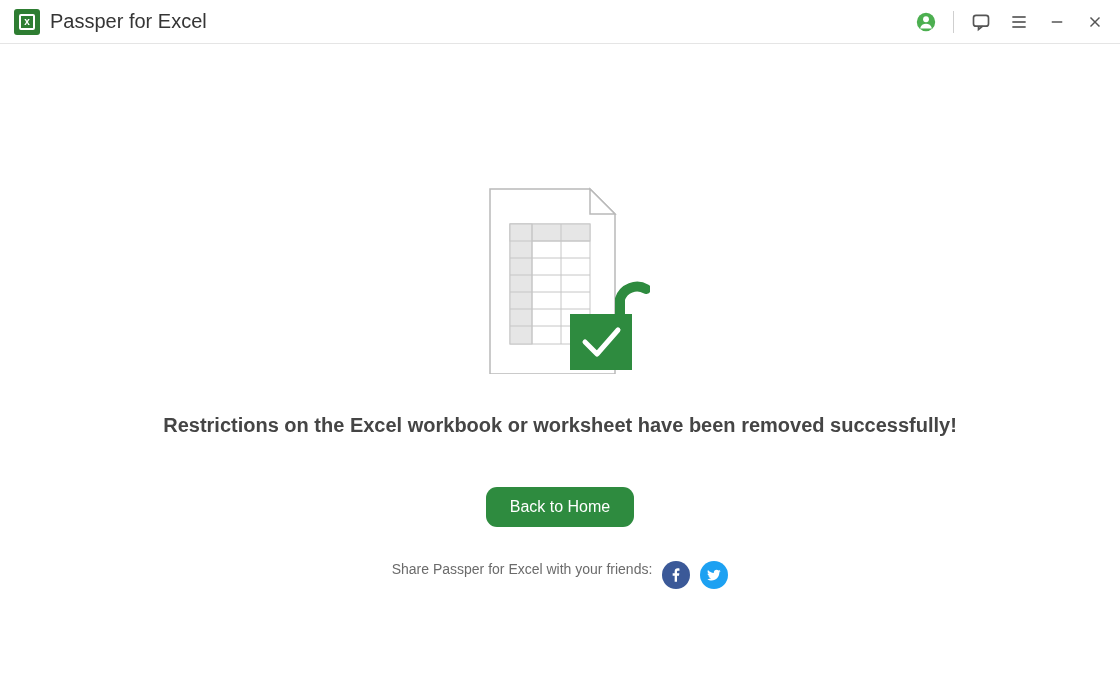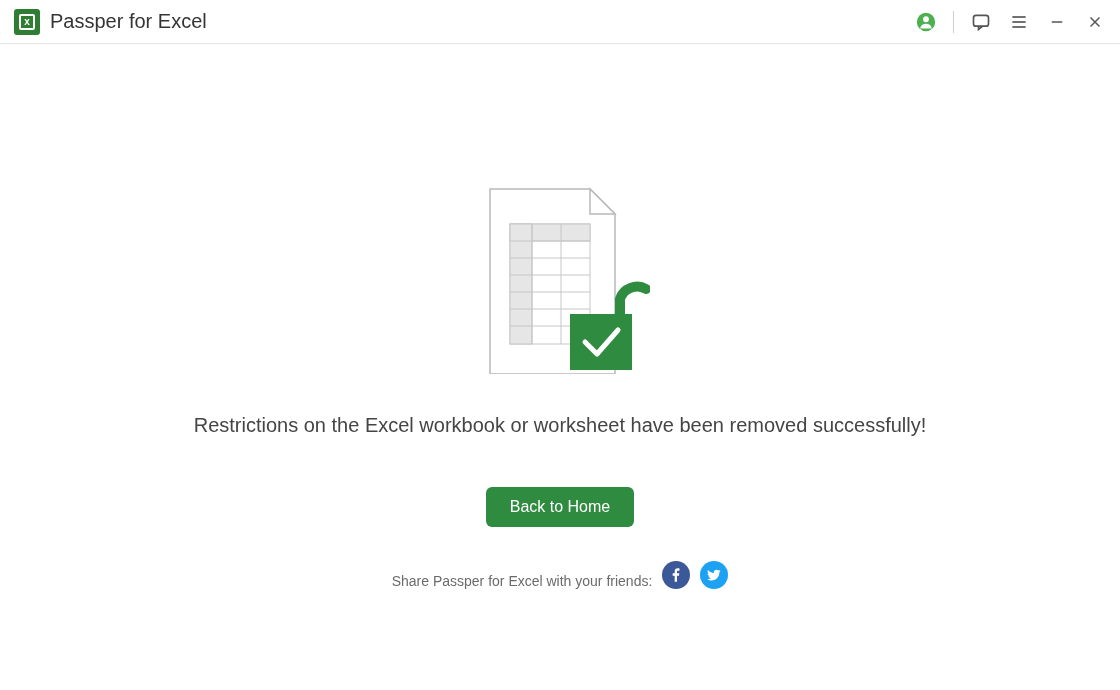--- a/index.html
+++ b/index.html
@@ -79,34 +79,35 @@
       width: 180px;
       height: 190px;
       position: relative;
       margin-bottom: 40px;
     }
     .status-text {
       font-size: 20px;
       color: #454545;
       margin-bottom: 50px;
       text-align: center;
+      font-weight: bold;
     }
     .back-btn {
       background: #2e8b3f;
       color: #fff;
       border: none;
       padding: 11px 24px;
       font-size: 16px;
       cursor: pointer;
-      border-radius: 6px;
+      border-radius: 11px;
       margin-bottom: 34px;
     }
     .share-row {
       display: flex;
-      align-items: flex-end;
+      align-items: flex-start;
       gap: 10px;
     }
     .share-text {
       font-size: 14px;
       color: #6b6b6b;
     }
     .social {
       width: 28px;
       height: 28px;
       border-radius: 50%;

